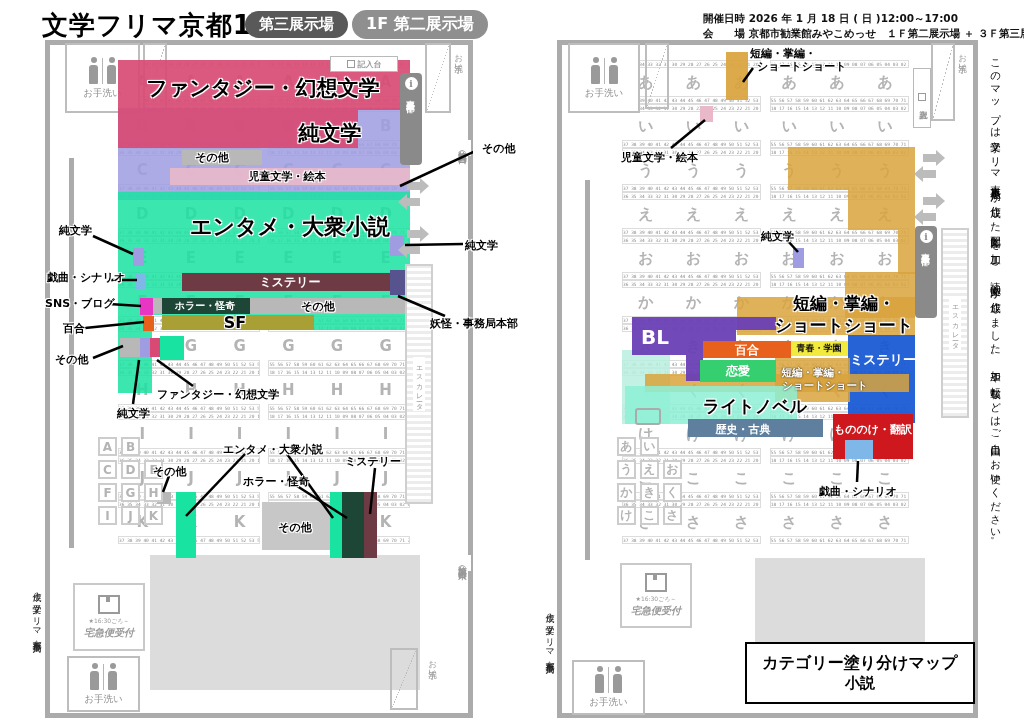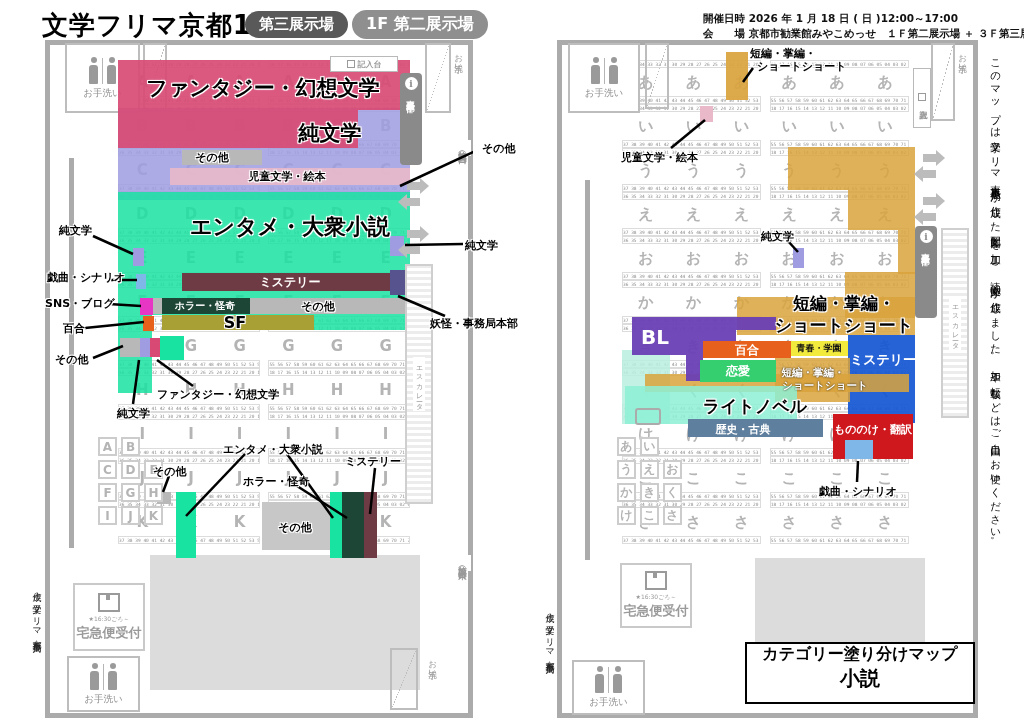--- a/index.html
+++ b/index.html
@@ -42,29 +42,29 @@
   .arrow.r::after{content:'';position:absolute;left:13px;top:-4px;border:8px solid transparent;border-right-width:0;border-left:9px solid #bcbcbc;}
   .arrow.l::before{content:'';position:absolute;right:13px;top:-4px;border:8px solid transparent;border-left-width:0;border-right:9px solid #bcbcbc;}
   .legend{position:absolute;display:flex;flex-direction:column;gap:4px;z-index:18;}
   .legend-row{display:flex;gap:4px;}
   .legend-cell{width:19px;height:19px;border:2px solid #cccccc;background:#fff;color:#b4b4b4;font-weight:bold;font-size:12px;display:flex;align-items:center;justify-content:center;box-sizing:border-box;}
   .grayrect{position:absolute;background:#dcdcdc;}
   .kinyu{position:absolute;border:1px solid #b9b9b9;background:#fff;color:#9a9a9a;font-size:8px;display:flex;align-items:center;justify-content:center;gap:3px;z-index:22;font-weight:bold;}
   .sq{display:inline-block;width:6px;height:6px;border:1px solid #9a9a9a;background:#fff;}
   .takkyu{position:absolute;border:2px solid #c9c9c9;background:#fff;display:flex;flex-direction:column;align-items:center;justify-content:center;color:#9a9a9a;box-sizing:border-box;z-index:22;}
   .takkyu .note{font-size:6px;}
-  .takkyu .lbl{font-size:13px;font-weight:bold;}
+  .takkyu .lbl{font-size:10px;font-weight:bold;font-style:italic;}
   .pkg{width:18px;height:15px;border:2px solid #9a9a9a;position:relative;margin-bottom:3px;}
   .pkg::before{content:'';position:absolute;left:6px;top:0;width:4px;height:5px;background:#9a9a9a;}
   .book{position:absolute;width:26px;height:17px;border:2px solid #ababab;border-radius:3px;box-sizing:border-box;background:linear-gradient(to right,transparent 48%,#ababab 48% 52%,transparent 52%);z-index:18;}
   .credit{position:absolute;writing-mode:vertical-rl;font-size:9px;color:#222;letter-spacing:1px;}
   .side-note{position:absolute;writing-mode:vertical-rl;font-size:10.5px;color:#000;letter-spacing:1.5px;line-height:20px;}
-  .footer-box{position:absolute;background:#fff;border:2px solid #000;display:flex;flex-direction:column;align-items:center;justify-content:flex-start;z-index:60;}
+  .footer-box{position:absolute;background:#fff;border:2px solid #000;display:flex;flex-direction:column;align-items:center;justify-content:center;z-index:60;}
   .footer-box .l1{font-size:16px;font-weight:bold;}
-  .footer-box .l2{font-size:20px;font-weight:bold;}
+  .footer-box .l2{font-size:15px;font-weight:bold;}
   .vbar{position:absolute;background:#ababab;}
 </style>
 </head>
 <body>
 
 <div class="page">
 
   <div class="abs title" style="left:42px;top:8px;">文学フリマ京都10</div>
   <div class="abs pill dark" style="left:245px;top:11px;">第三展示場</div>
   <div class="abs pill gray" style="left:352px;top:10px;">1F 第二展示場</div>

